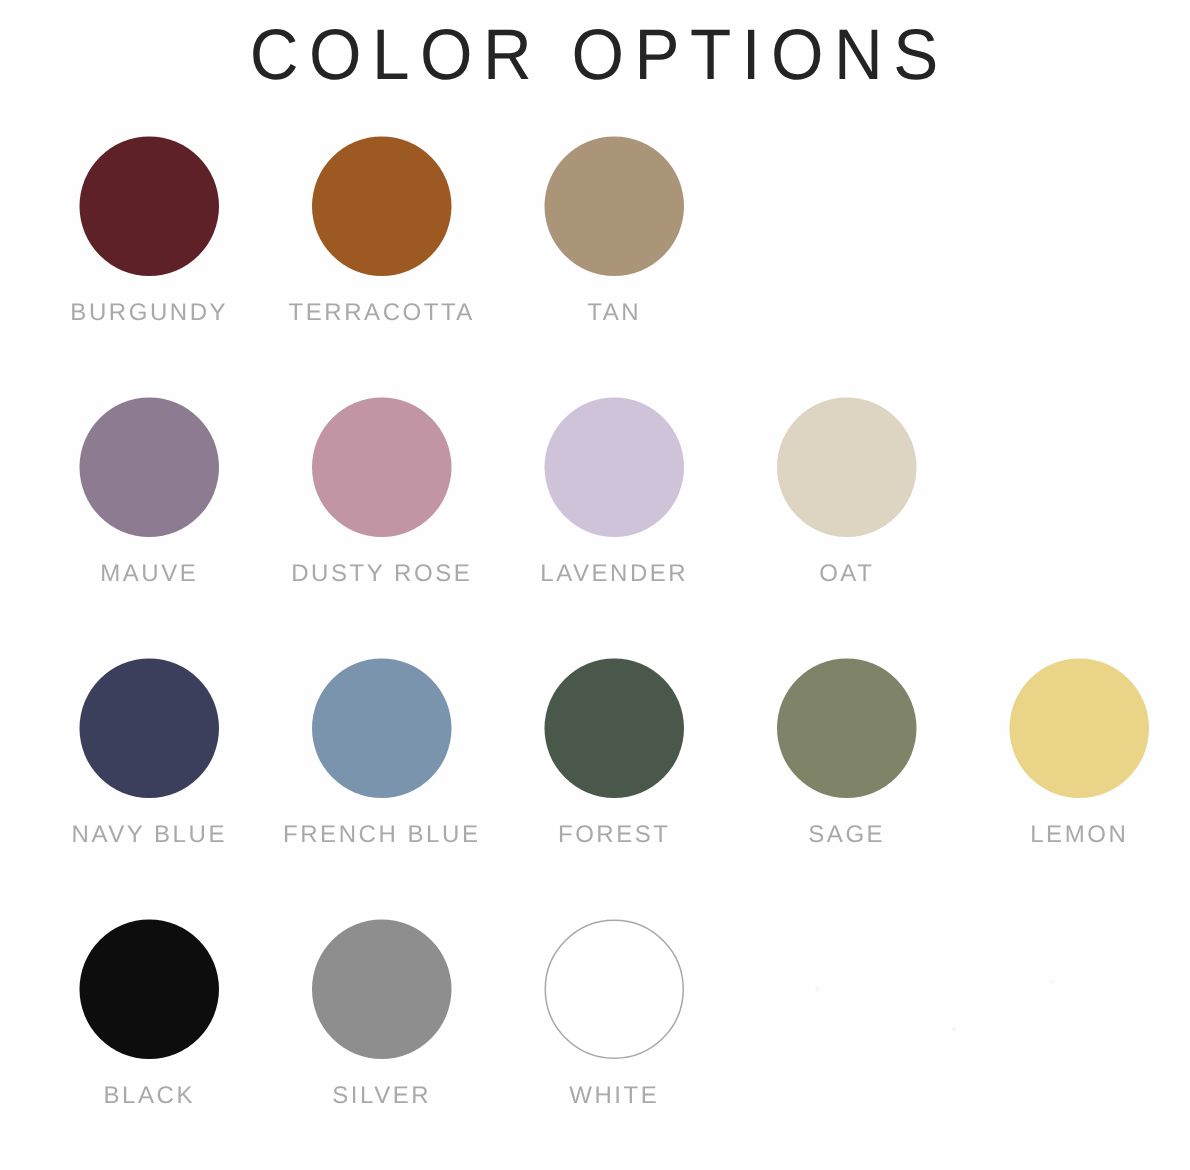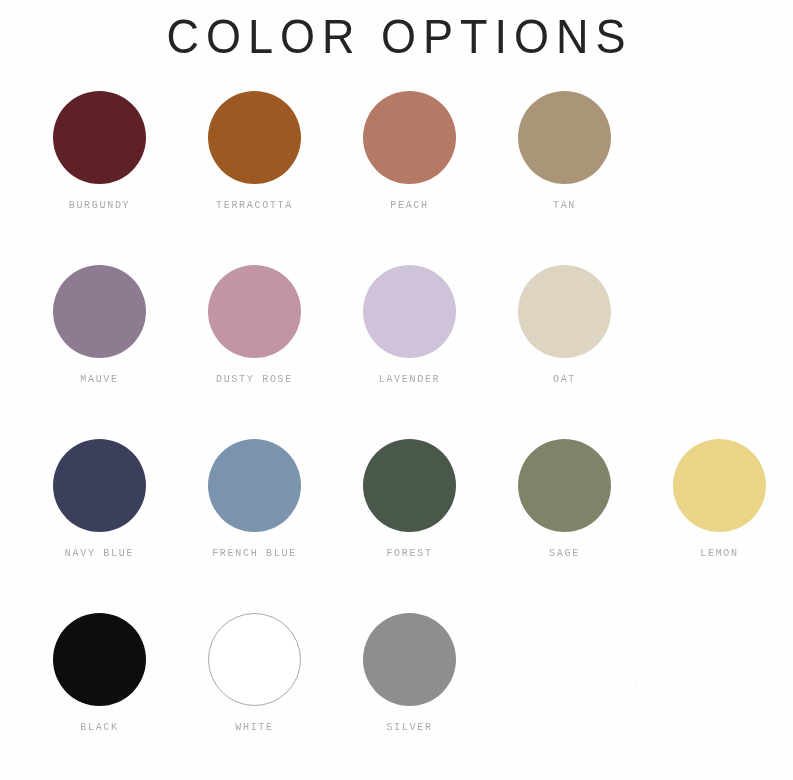--- a/index.html
+++ b/index.html
@@ -66,28 +66,27 @@
     margin-bottom: 16px;
   }
 
   .swatch-dot.outlined {
     border: 1px solid #a8a8a8;
     width: 91px;
     height: 91px;
   }
 
   .swatch-label {
-    font-size: 10px;
+    font-size: 16px;
     letter-spacing: 1.7px;
     color: #a9a9a9;
     text-transform: uppercase;
     white-space: nowrap;
     font-weight: 400;
     text-align: center;
-    font-family: Liberation Mono, monospace;
   }
 
   
   #watermark {
     position: absolute;
     right: 40px;
     bottom: 58px;
     width: 260px;
     height: 90px;
     opacity: 0.05;
@@ -107,24 +106,20 @@
 
   <div id="palette">
       <div class="swatch-row">
         <div class="swatch">
           <div class="swatch-dot" style="background: rgb(94, 33, 39);"></div>
           <div class="swatch-label">BURGUNDY</div>
         </div>
         <div class="swatch">
           <div class="swatch-dot" style="background: rgb(156, 90, 34);"></div>
           <div class="swatch-label">TERRACOTTA</div>
-        </div>
-        <div class="swatch">
-          <div class="swatch-dot" style="background: rgb(181, 122, 102);"></div>
-          <div class="swatch-label">PEACH</div>
         </div>
         <div class="swatch">
           <div class="swatch-dot" style="background: rgb(171, 149, 121);"></div>
           <div class="swatch-label">TAN</div>
         </div>
       </div>
       <div class="swatch-row">
         <div class="swatch">
           <div class="swatch-dot" style="background: rgb(141, 123, 146);"></div>
           <div class="swatch-label">MAUVE</div>
@@ -163,25 +158,25 @@
           <div class="swatch-dot" style="background: rgb(233, 212, 135);"></div>
           <div class="swatch-label">LEMON</div>
         </div>
       </div>
       <div class="swatch-row">
         <div class="swatch">
           <div class="swatch-dot" style="background: rgb(13, 13, 13);"></div>
           <div class="swatch-label">BLACK</div>
         </div>
         <div class="swatch">
+          <div class="swatch-dot" style="background: rgb(142, 142, 142);"></div>
+          <div class="swatch-label">SILVER</div>
+        </div>
+        <div class="swatch">
           <div class="swatch-dot outlined" style="background: rgb(255, 255, 255);"></div>
           <div class="swatch-label">WHITE</div>
-        </div>
-        <div class="swatch">
-          <div class="swatch-dot" style="background: rgb(142, 142, 142);"></div>
-          <div class="swatch-label">SILVER</div>
         </div>
       </div>
     </div>
 
   <div id="watermark"></div>
 
 </div>
 
 </body></html>

